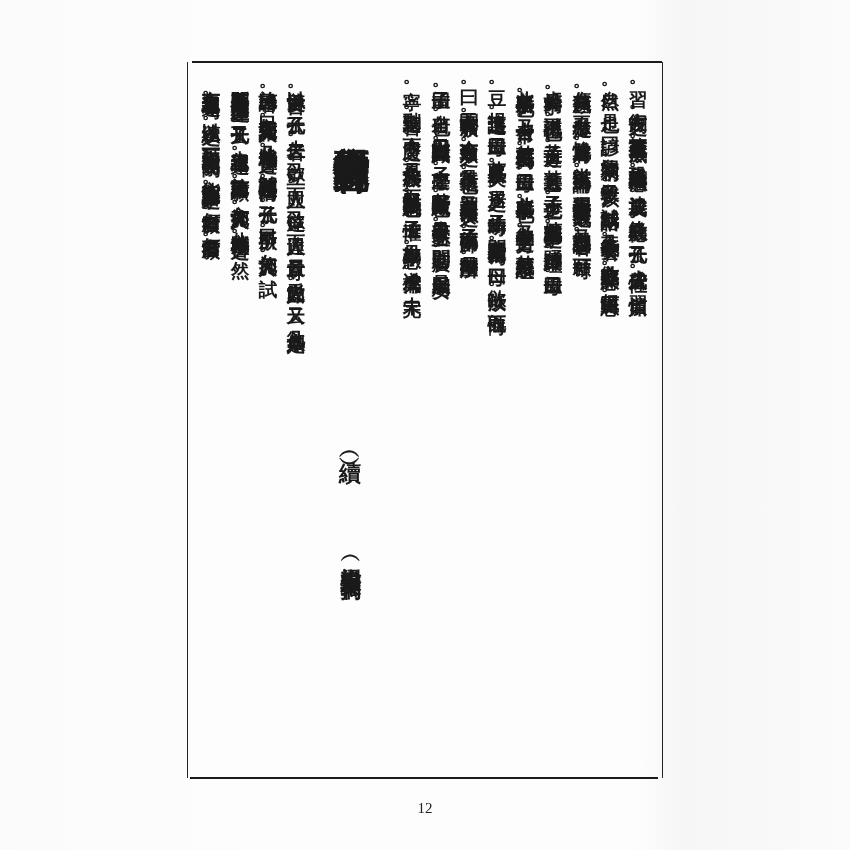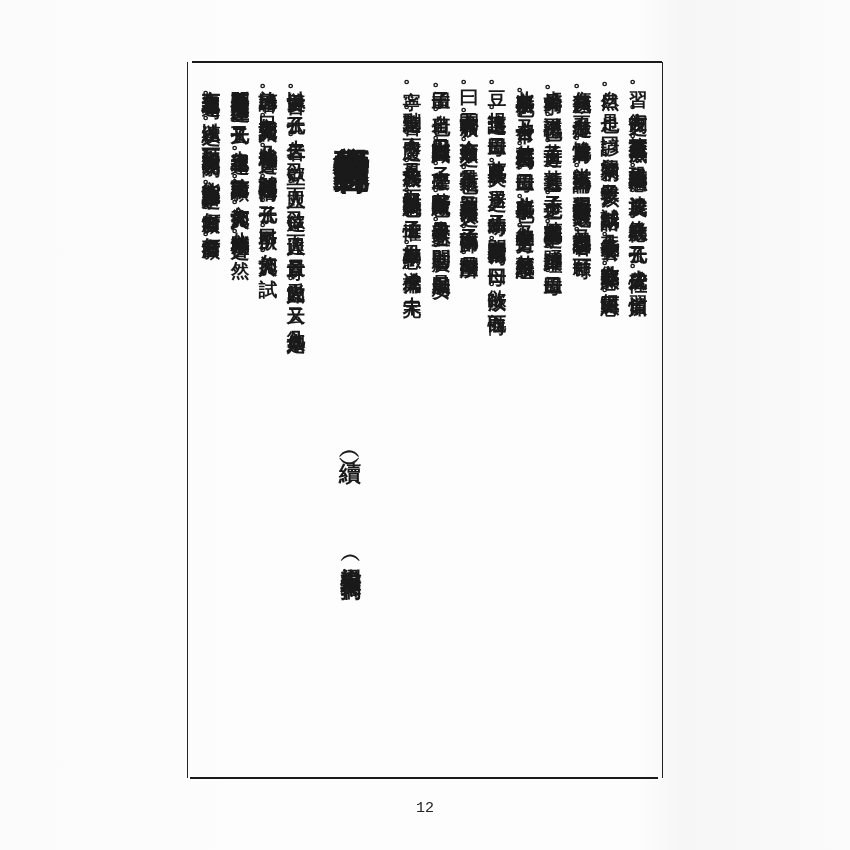--- a/index.html
+++ b/index.html
@@ -69,21 +69,21 @@
     font-size: 21px;
     line-height: 26px;
     font-weight: bold;
     letter-spacing: 2px;
     white-space: nowrap;
   }
   .page-num {
     position: absolute;
     left: 405px; top: 800px; width: 40px;
     text-align: center;
-    font-family: Liberation Mono, monospace;
+    font-family: Liberation Serif, serif;
     font-size: 15px;
     color: #222;
   }
 </style>
 </head>
 <body>
 
 <div class="scan-shade"></div>
 
 <div class="frame-top"></div>

